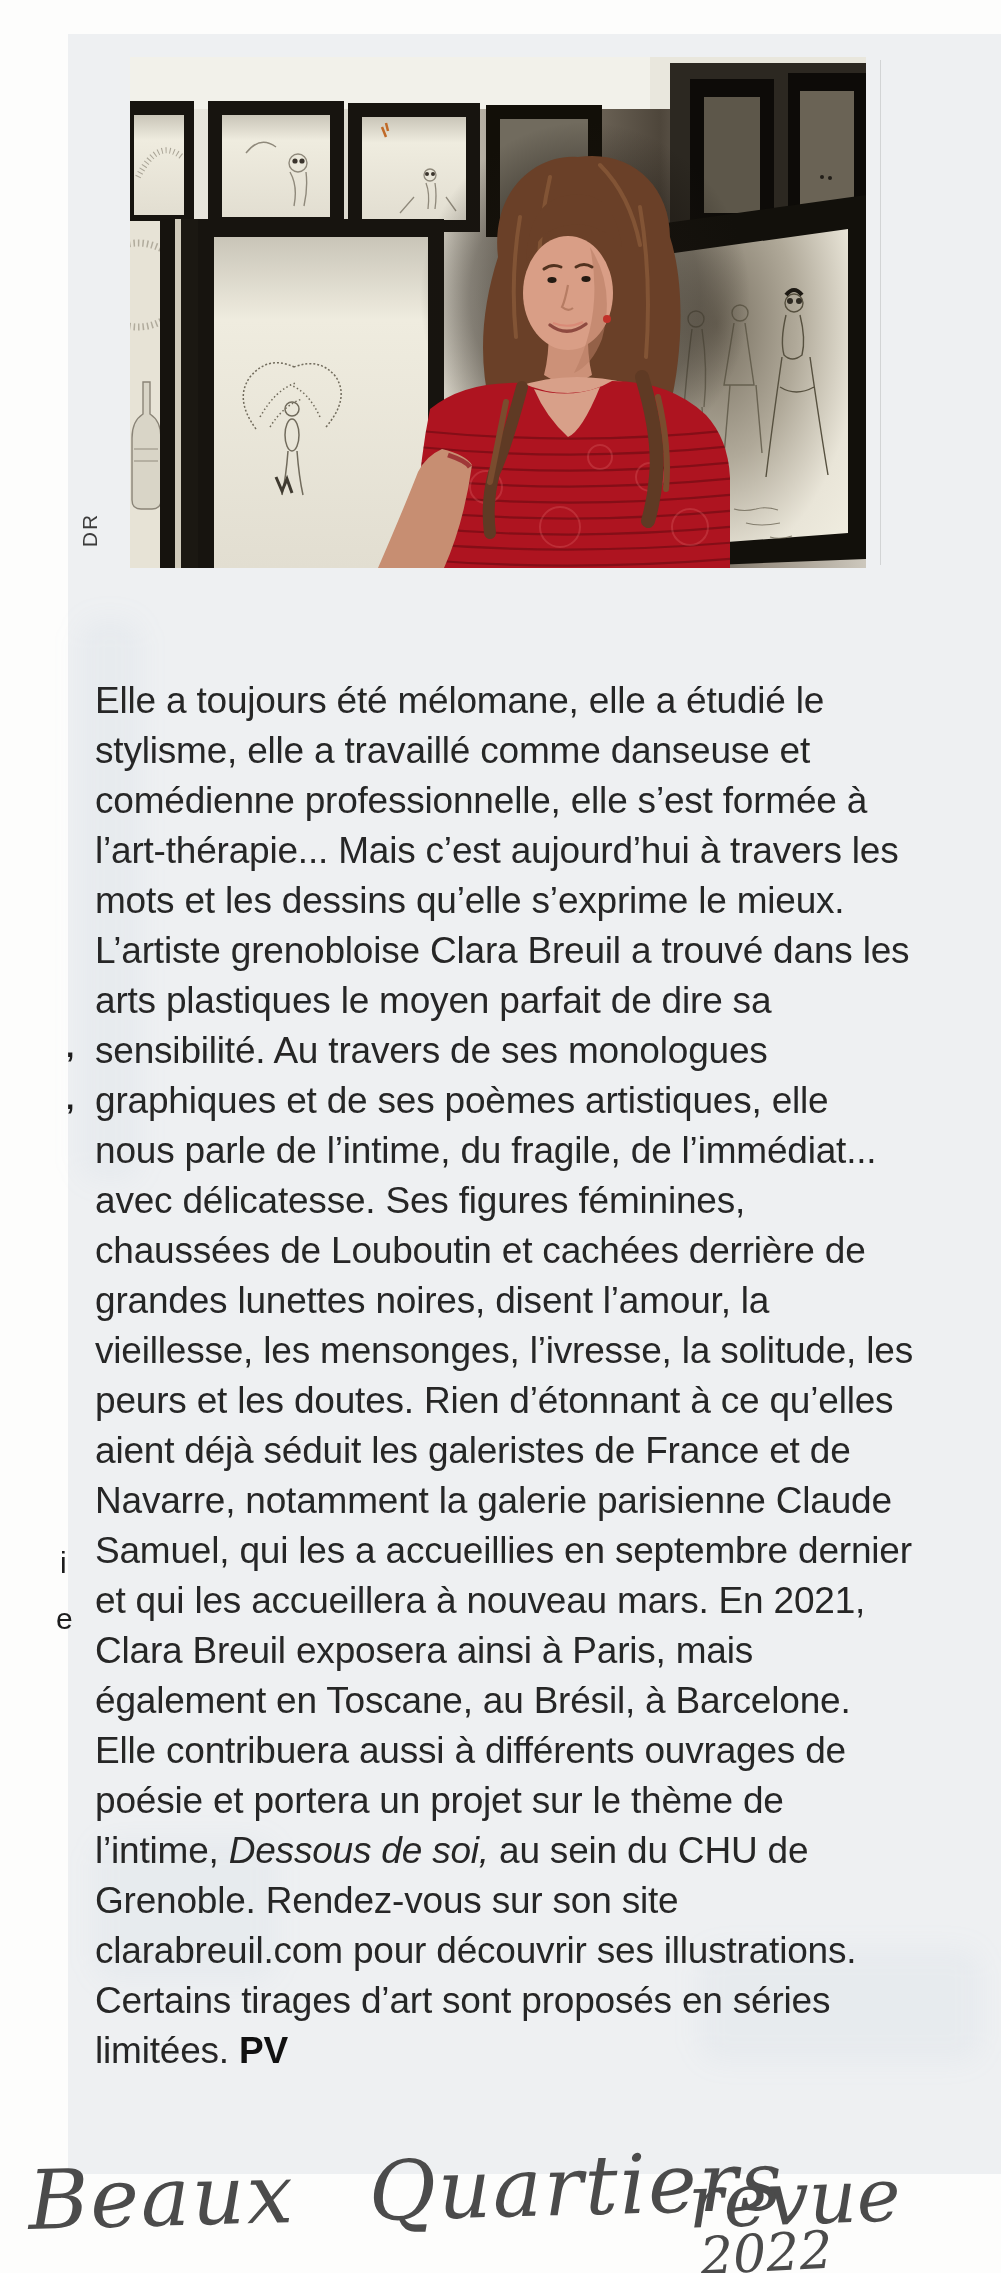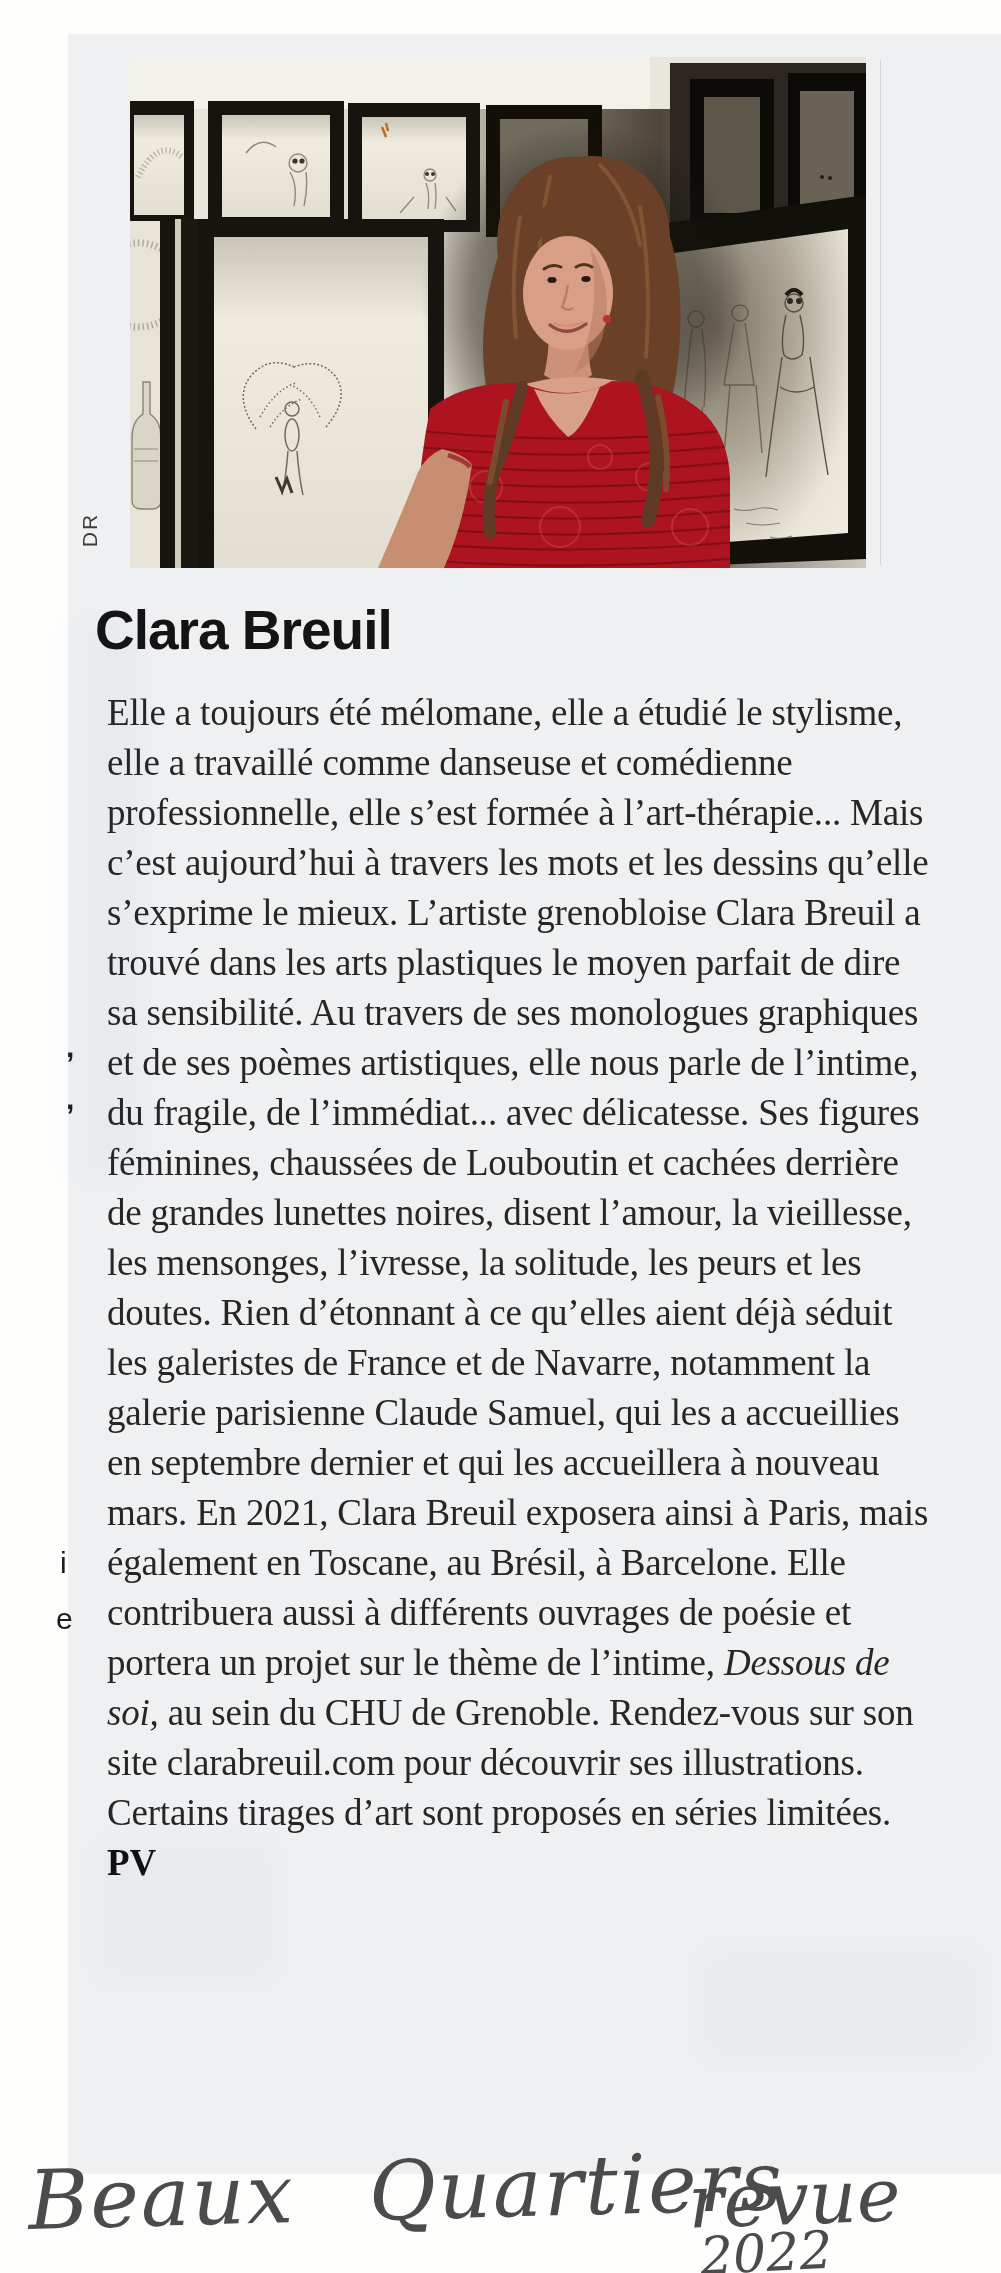--- a/index.html
+++ b/index.html
@@ -23,22 +23,22 @@
   .photo-credit{
     position:absolute;left:78px;top:500px;width:60px;
     transform:rotate(-90deg);transform-origin:30px 30px;
     font-size:21px;letter-spacing:2px;color:#3c3c3c;text-align:center;
   }
   .headline{
     position:absolute;left:95px;top:598px;margin:0;
     font-size:55px;font-weight:700;letter-spacing:-1px;color:#141414;
   }
   .body-text{
-    position:absolute;left:95px;top:676px;width:822px;margin:12px;
-    font-size:37px;line-height:50px;color:#262626;letter-spacing:-0.2px;font-family:Liberation Serif, serif;
+    position:absolute;left:95px;top:676px;width:822px;margin:0;
+    font-size:37px;line-height:50px;color:#262626;letter-spacing:-0.2px;
   }
   .body-text .it{font-style:italic;}
   .body-text .byline{font-weight:700;color:#111;}
   .edge-fragment{
     position:absolute;color:#1d1d1d;font-size:30px;font-weight:700;line-height:1;
   }
   .handwriting{
     position:absolute;left:0;top:2115px;width:1001px;height:158px;
     font-family:"DejaVu Serif",serif;font-style:italic;color:#4b4b4b;
   }
@@ -227,21 +227,20 @@
         <path d="M312,392 q24,6 30,16 q-8,58 -28,103 l-66,0 q26,-60 40,-96 q8,-16 24,-23 z" fill="#c78e72"></path>
         <path d="M318,398 q18,6 22,12" stroke="#8e1420" stroke-width="5" fill="none" opacity="0.7"></path>
       </g>
     </svg>
   </div>
 
   <div class="fold-line"></div>
 
   <div class="photo-credit">DR</div>
 
-  <h1 class="headline">Clara Breuil</h1>
 
   <p class="body-text"><span>Elle a toujours été mélomane, elle a étudié le stylisme, elle a travaillé comme danseuse et comédienne professionnelle, elle s’est formée à l’art-thérapie... Mais c’est aujourd’hui à travers les mots et les dessins qu’elle s’exprime le mieux. L’artiste grenobloise Clara Breuil a trouvé dans les arts plastiques le moyen parfait de dire sa sensibilité. Au travers de ses monologues graphiques et de ses poèmes artistiques, elle nous parle de l’intime, du fragile, de l’immédiat... avec délicatesse. Ses figures féminines, chaussées de Louboutin et cachées derrière de grandes lunettes noires, disent l’amour, la vieillesse, les mensonges, l’ivresse, la solitude, les peurs et les doutes. Rien d’étonnant à ce qu’elles aient déjà séduit les galeristes de France et de Navarre, notamment la galerie parisienne Claude Samuel, qui les a accueillies en septembre dernier et qui les accueillera à nouveau mars. En 2021, Clara Breuil exposera ainsi à Paris, mais également en Toscane, au Brésil, à Barcelone. Elle contribuera aussi à différents ouvrages de poésie et portera un projet sur le thème de l’intime, </span><span class="it">Dessous de soi,</span><span> au sein du CHU de Grenoble. Rendez-vous sur son site clarabreuil.com pour découvrir ses illustrations. Certains tirages d’art sont proposés en séries limitées. </span><span class="byline">PV</span></p>
 
   <span class="edge-fragment" style="left:66px;top:1032px;">,</span>
   <span class="edge-fragment" style="left:66px;top:1084px;">,</span>
   <span class="edge-fragment" style="left:60px;top:1548px;font-weight:400;">i</span>
   <span class="edge-fragment" style="left:56px;top:1604px;font-weight:400;">e</span>
 
   <div class="handwriting">
     <span class="hw-line1">Beaux Quartiers</span>

